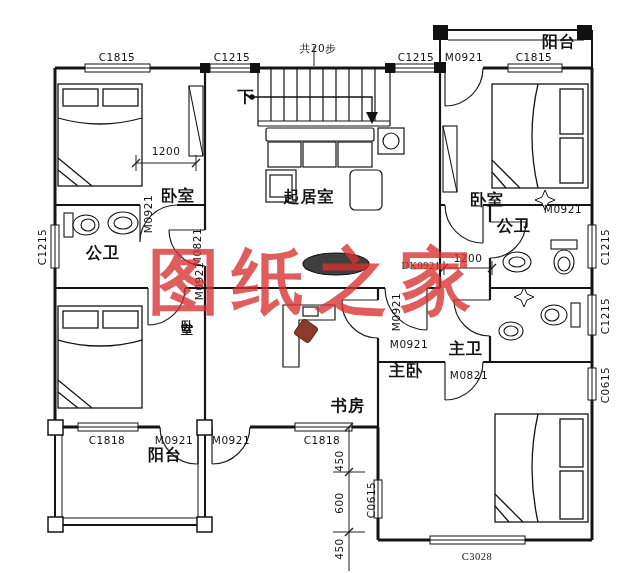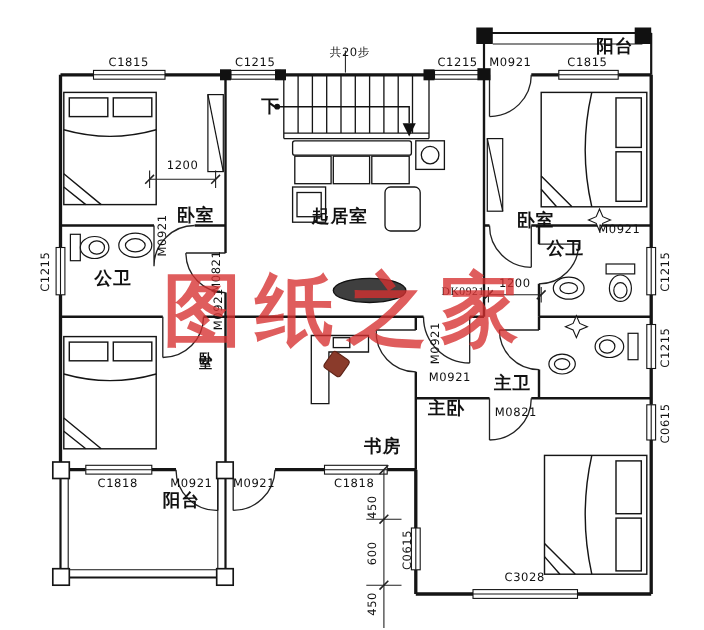--- a/index.html
+++ b/index.html
@@ -270,16 +270,16 @@
   <div class="lbl rot" style="left:605px; top:385px;">C0615</div>
   <div class="lbl" style="left:107px; top:440px;">C1818</div>
   <div class="lbl" style="left:174px; top:440px;">M0921</div>
   <div class="lbl" style="left:231px; top:440px;">M0921</div>
   <div class="lbl" style="left:322px; top:440px;">C1818</div>
   <div class="lbl room" style="left:165px; top:455px;">阳台</div>
   <div class="lbl rot" style="left:339px; top:461px;">450</div>
   <div class="lbl rot" style="left:339px; top:503px;">600</div>
   <div class="lbl rot" style="left:339px; top:549px;">450</div>
   <div class="lbl rot" style="left:371px; top:500px;">C0615</div>
-  <div class="lbl" style="left:477px; top:525px;">C3028</div>
+  <div class="lbl" style="left:477px; top:557px;font-family:Liberation Serif, serif;">C3028</div>
 
   <div class="watermark">图纸之家</div>
 </div>
 
 </body></html>

